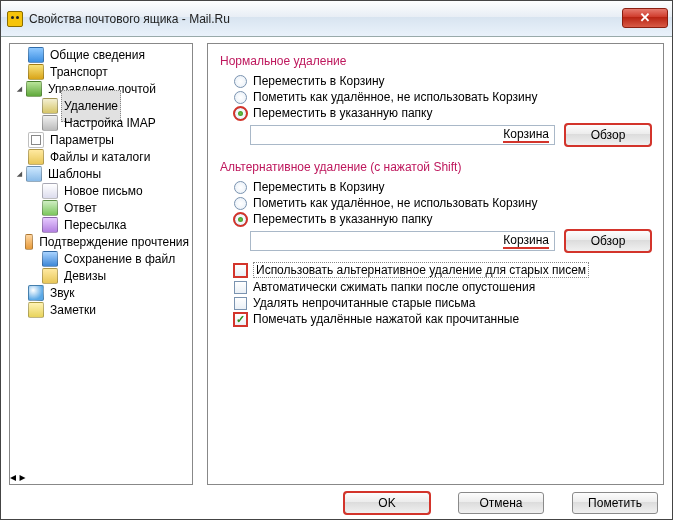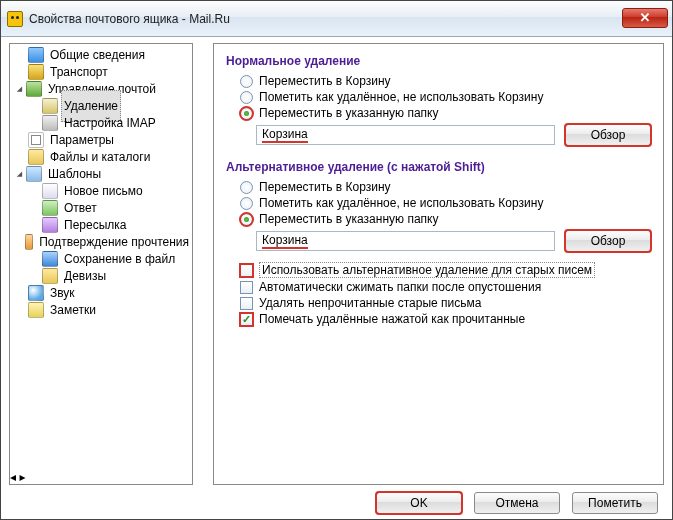--- a/index.html
+++ b/index.html
@@ -44,21 +44,21 @@
     color: #fff;
     font-weight: bold;
     display: flex; align-items: center; justify-content: center;
     font-size: 13px;
     margin-top:-2px;
   }
   .content {
     display: flex;
     height: 448px;
     padding: 6px 8px 0 8px;
-    gap: 20px;
+    gap: 14px;
   }
   .tree-wrap {
     width: 184px;
     border: 1px solid #888;
     background: #fff;
     display: flex;
     flex-direction: column;
   }
   .tree {
     flex: 1;
@@ -98,23 +98,22 @@
   .underline-red { border-bottom: 2px solid #d3342b; padding-bottom: 0px;}
   .panel {
     flex: 1;
     border: 1px solid #888;
     background: #fff;
     padding: 8px 12px 4px 12px;
     overflow: hidden;
     position: relative;
   }
   .group-title {
-    color: #4c1d95;
+    color: #be185d;
     margin: 2px 0 6px 0;
-    font-weight: bold;
   }
   .row {
     display: flex;
     align-items: center;
     margin: 2px 0 2px 14px;
     gap: 6px;
   }
   .radio {
     width: 13px; height: 13px;
     border: 1px solid #7a93b0;
@@ -142,39 +141,40 @@
     gap: 10px;
   }
   .text-input {
     flex: 1;
     height: 20px;
     border: 1px solid #a9b8c8;
     padding: 1px 5px;
     background: #fff;
     display: flex;
     align-items: center;
+    justify-content: flex-end;
   }
   .win-btn {
     min-width: 86px;
     height: 22px;
     border: 1px solid #8a8a8a;
     border-radius: 3px;
     background: linear-gradient(#fdfdfd, #ececec 45%, #dcdcdc 46%, #f0f0f0);
     display: inline-flex;
     align-items: center;
     justify-content: center;
     padding: 0 12px;
   }
   .footer {
     height: 36px;
     display: flex;
     align-items: center;
     justify-content: flex-end;
     padding: 0 14px;
-    gap: 12px;
+    gap: 28px;
   }
   .ico-general{background:linear-gradient(#8ec8ff,#3d8fe2);}
   .ico-transport{background:linear-gradient(#f8e37a,#d9a418);}
   .ico-mail{background:linear-gradient(#b9e49a,#5fa83a);}
   .ico-delete{background:linear-gradient(#f4f0d2,#d6c568);}
   .ico-imap{background:linear-gradient(#f0f0f0,#bcbcbc);}
   .ico-params{background:#fff;border-color:#888;position:relative;}
   .ico-params::after{content:"";position:absolute;left:2px;top:2px;right:2px;bottom:2px;border:1px solid #888;}
   .ico-files{background:linear-gradient(#ffe9a0,#e8c759);}
   .ico-templates{background:linear-gradient(#cde8ff,#8abbe8);}

